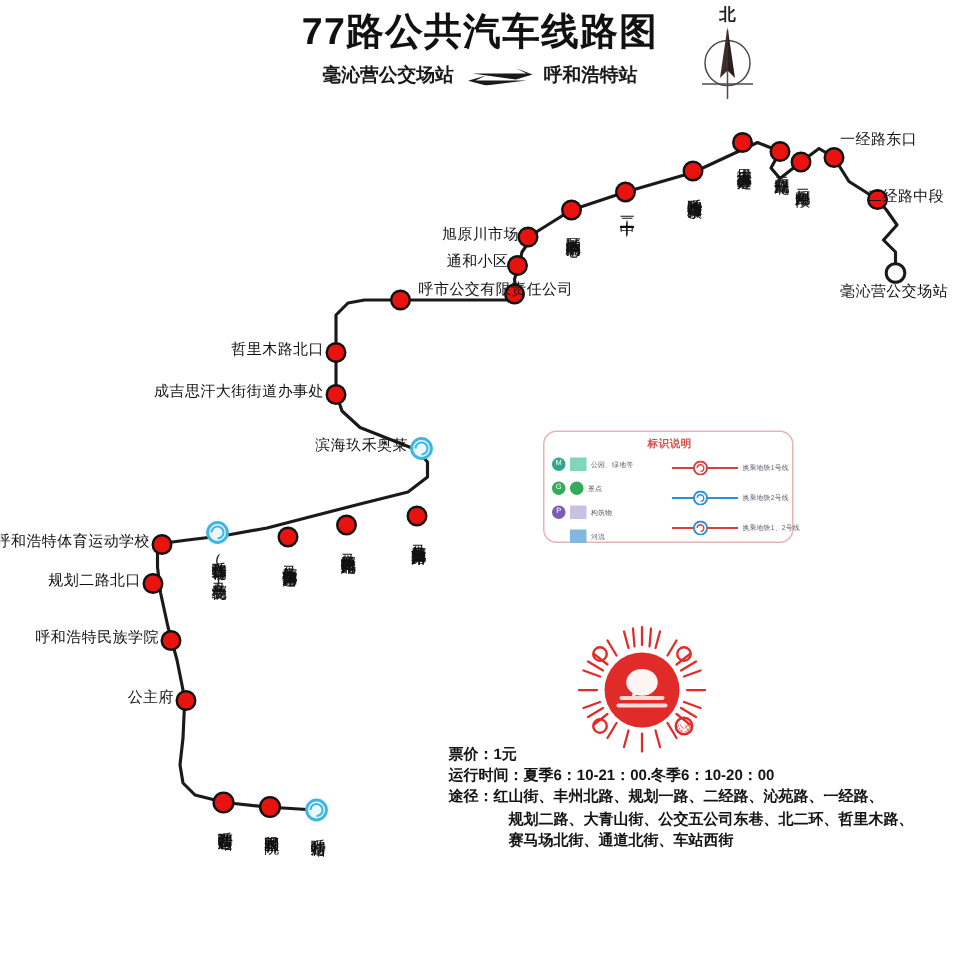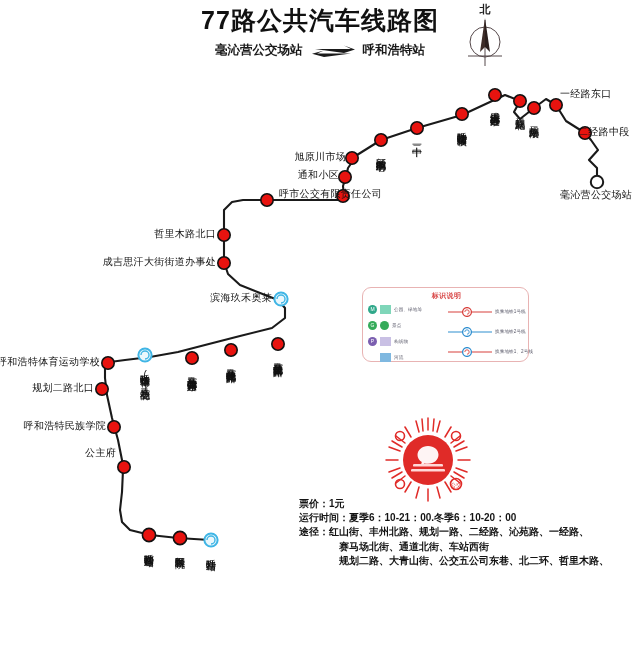--- a/index.html
+++ b/index.html
@@ -239,21 +239,21 @@
   <div class="stn-label horiz right" style="left:216px; top:229px;">哲里木路北口</div>
   <div class="stn-label horiz right" style="left:216px; top:257px;">成吉思汗大街街道办事处</div>
   <div class="stn-label horiz right" style="left:272px; top:293px;">滨海玖禾奥莱</div>
   <div class="stn-label vert" style="left:272px; top:355px;">赛马场北街哲里木路路口</div>
   <div class="stn-label vert" style="left:225px; top:361px;">赛马场北街呼伦北路路口</div>
   <div class="stn-label vert" style="left:186px; top:369px;">赛马场北街体育馆东巷路口</div>
   <div class="stn-label vert" style="left:139px; top:366px;">呼和浩特体育场(赛马场北街)</div>
   <div class="stn-label horiz right" style="left:100px; top:357px;">呼和浩特体育运动学校</div>
   <div class="stn-label horiz right" style="left:94px; top:383px;">规划二路北口</div>
   <div class="stn-label horiz right" style="left:106px; top:421px;">呼和浩特民族学院</div>
-  <div class="stn-label horiz right" style="left:116px; top:448px;">公主府</div>
+  <div class="stn-label horiz right" style="left:116px; top:461px;">公主府</div>
   <div class="stn-label vert" style="left:143px; top:546px;">呼和浩特客运西站</div>
   <div class="stn-label vert" style="left:174px; top:549px;">朝聚眼科医院</div>
   <div class="stn-label vert" style="left:205px; top:551px;">呼和浩特站</div>
 
   <div class="legend">
     <div class="legend-title">标识说明</div>
     <div class="legend-cols">
 
       <div class="legend-col left">
         <div class="legend-row">
@@ -359,17 +359,17 @@
         <rect x="33" y="57" width="34" height="2.6" rx="1.2"></rect>
       </g>
       <text x="78" y="75" font-family="Liberation Sans, sans-serif" font-size="5.5" fill="#e02b28" text-anchor="middle">公交</text>
     </svg>
   </div>
 
   <div class="info-block">
     <div class="info-line">票价：1元</div>
     <div class="info-line">运行时间：夏季6：10-21：00.冬季6：10-20：00</div>
     <div class="info-line">途径：红山街、丰州北路、规划一路、二经路、沁苑路、一经路、</div>
+    <div class="info-line indent">规划二路、大青山街、公交五公司东巷、北二环、哲里木路、</div>
     <div class="info-line indent">赛马场北街、通道北街、车站西街</div>
-    <div class="info-line indent">规划二路、大青山街、公交五公司东巷、北二环、哲里木路、</div>
   </div>
 
 </div>
 
 </body></html>

